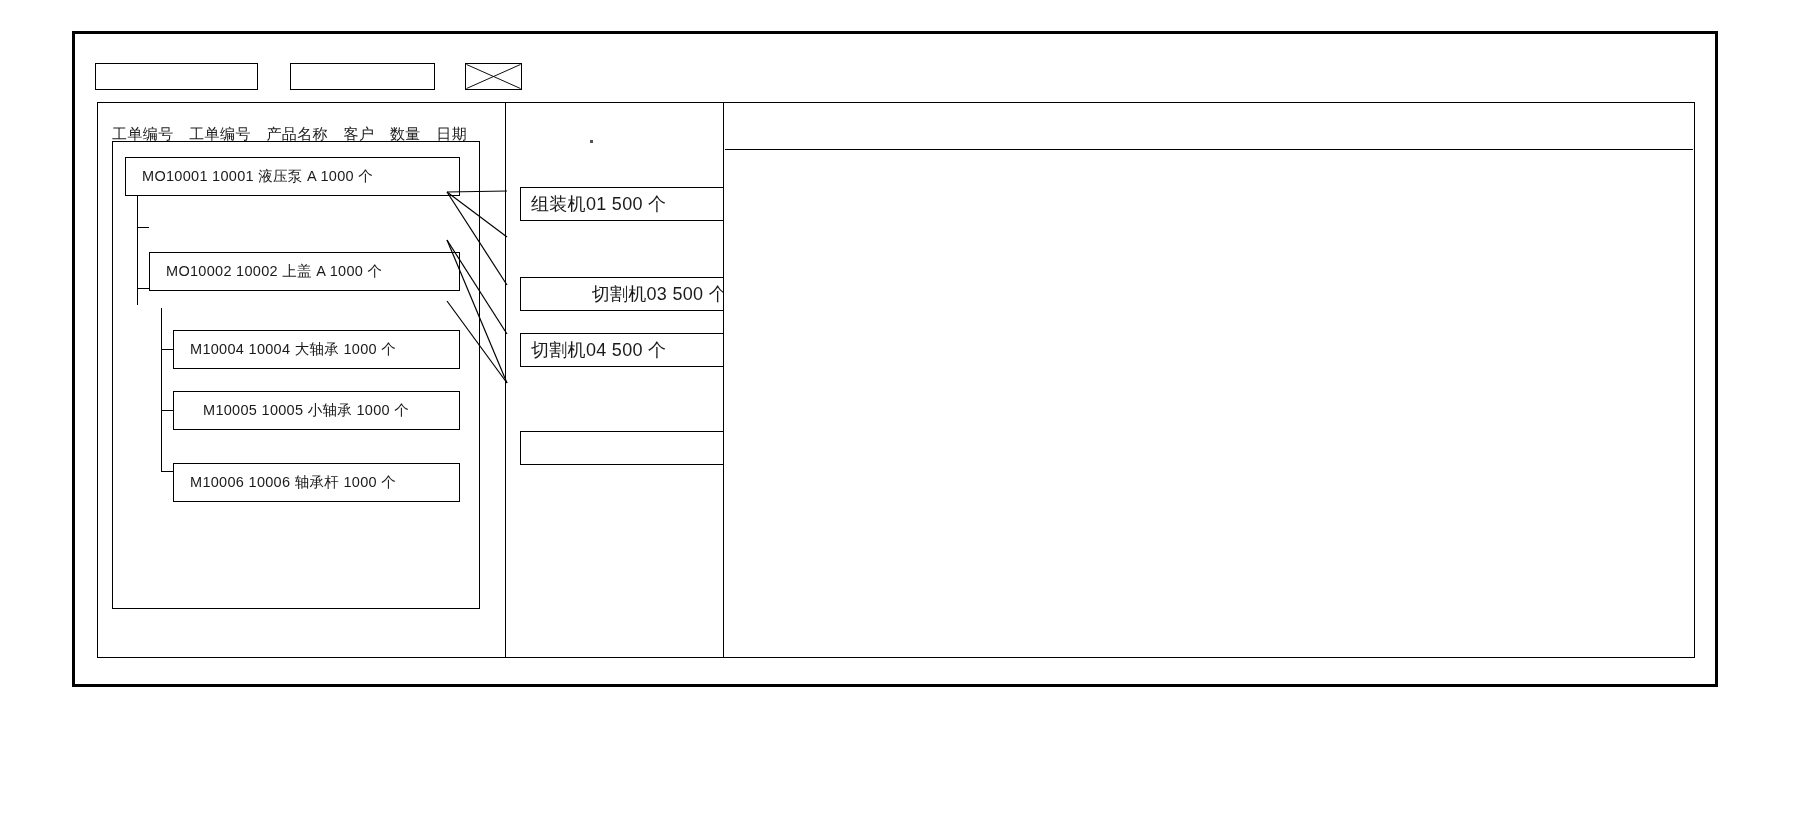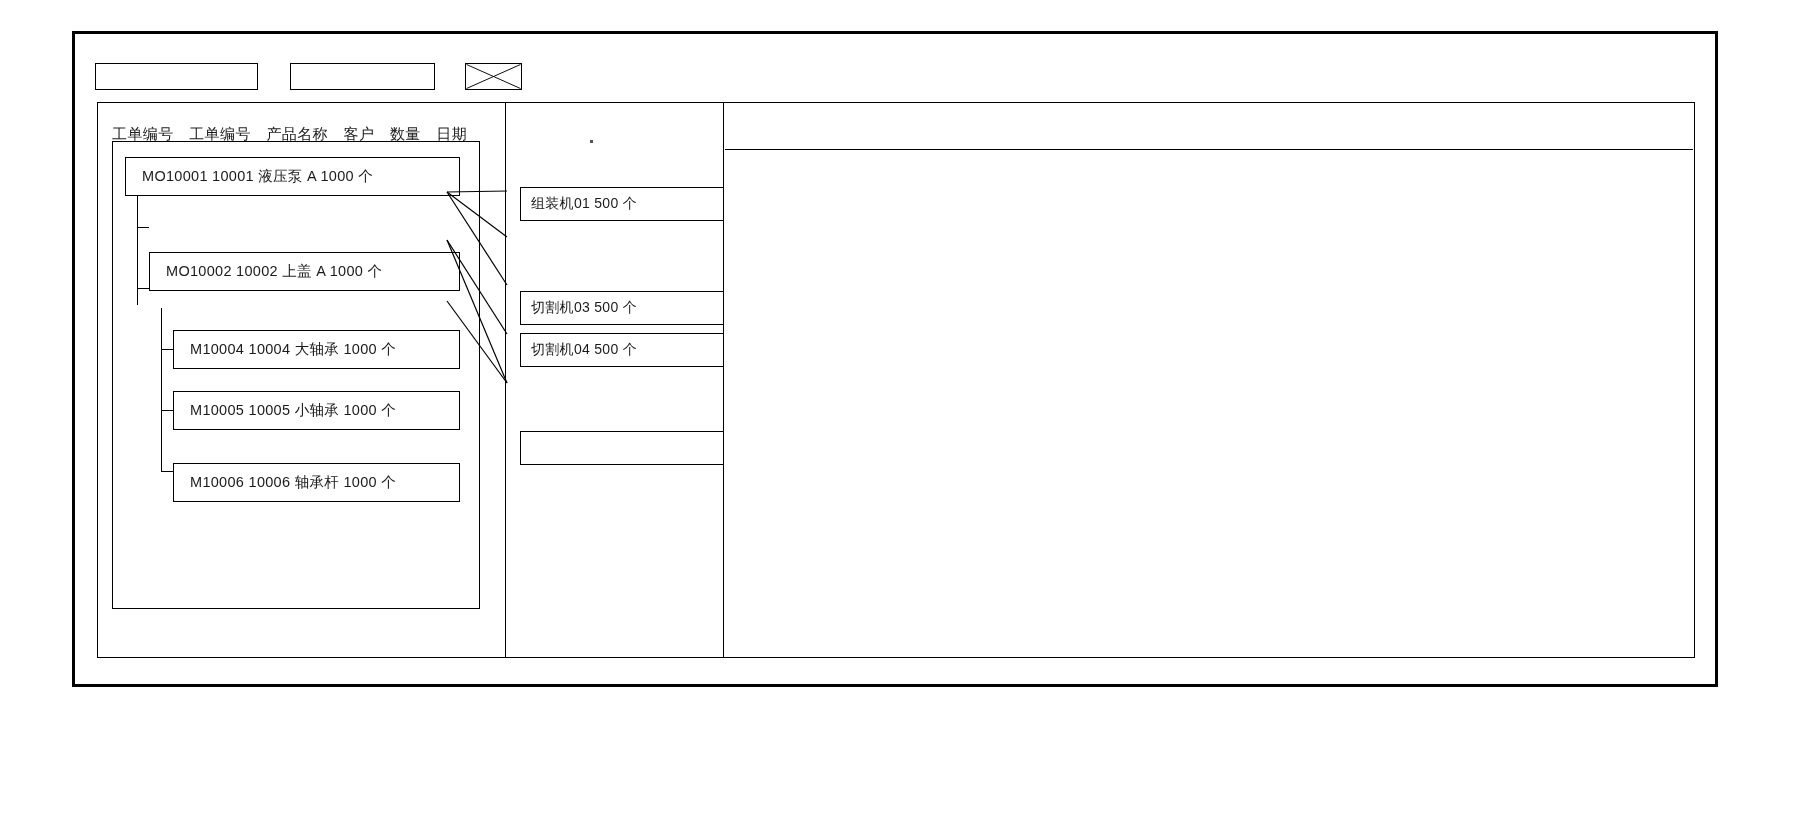--- a/index.html
+++ b/index.html
@@ -105,21 +105,21 @@
 
   
   .tree-row.lvl0 { left: 12px;  width: 335px; }
   .tree-row.lvl1 { left: 36px;  width: 311px; margin-top: 44px; }
   .tree-row.lvl2 { left: 60px;  width: 287px; }
 
   .tree-row.r0 { top: 15px;  }
   .tree-row.r1 { top: 66px;  }
   .tree-row.r2 { top: 127px; }
   .tree-row.r3 { top: 188px; }
-  .tree-row.r4 { top: 249px; }
+  .tree-row.r4 { top: 249px; padding-left: 13px; }
   .tree-row.r5 { top: 310px; margin-top: 11px; }
 
   .tree-row .txt {
     padding-left: 16px;
     letter-spacing: 0.3px;
   }
 
   
   .elbow {
     position: absolute;
@@ -130,21 +130,21 @@
   .mid-item {
     position: absolute;
     left: 14px;
     width: 208px;
     height: 34px;
     border: 1.4px solid #000000;
     box-sizing: border-box;
     background: #ffffff;
     display: flex;
     align-items: center;
-    font-size: 14px;
+    font-size: 18px;
     white-space: nowrap;
   }
   .mid-item .mtxt { padding-left: 10px; letter-spacing: 0.3px; }
   .mid-dot {
     position: absolute;
     left: 84px;
     top: 37px;
     width: 3px;
     height: 3px;
     background: #555555;
@@ -229,21 +229,21 @@
     </div>
   </div>
 
   <div class="panel panel-middle">
 
     <div class="mid-dot"></div>
 
     <div class="mid-item" style="top:84px;">
       <span class="mtxt">组装机01     500  个</span>
     </div>
-    <div class="mid-item" style="top:188px;">
+    <div class="mid-item" style="top:174px;justify-content:flex-end;">
       <span class="mtxt">切割机03   500   个</span>
     </div>
     <div class="mid-item" style="top:230px;text-align:right;">
       <span class="mtxt">切割机04  500  个</span>
     </div>
     <div class="mid-item" style="top:328px;">
       <span class="mtxt"></span>
     </div>
 
   </div>

